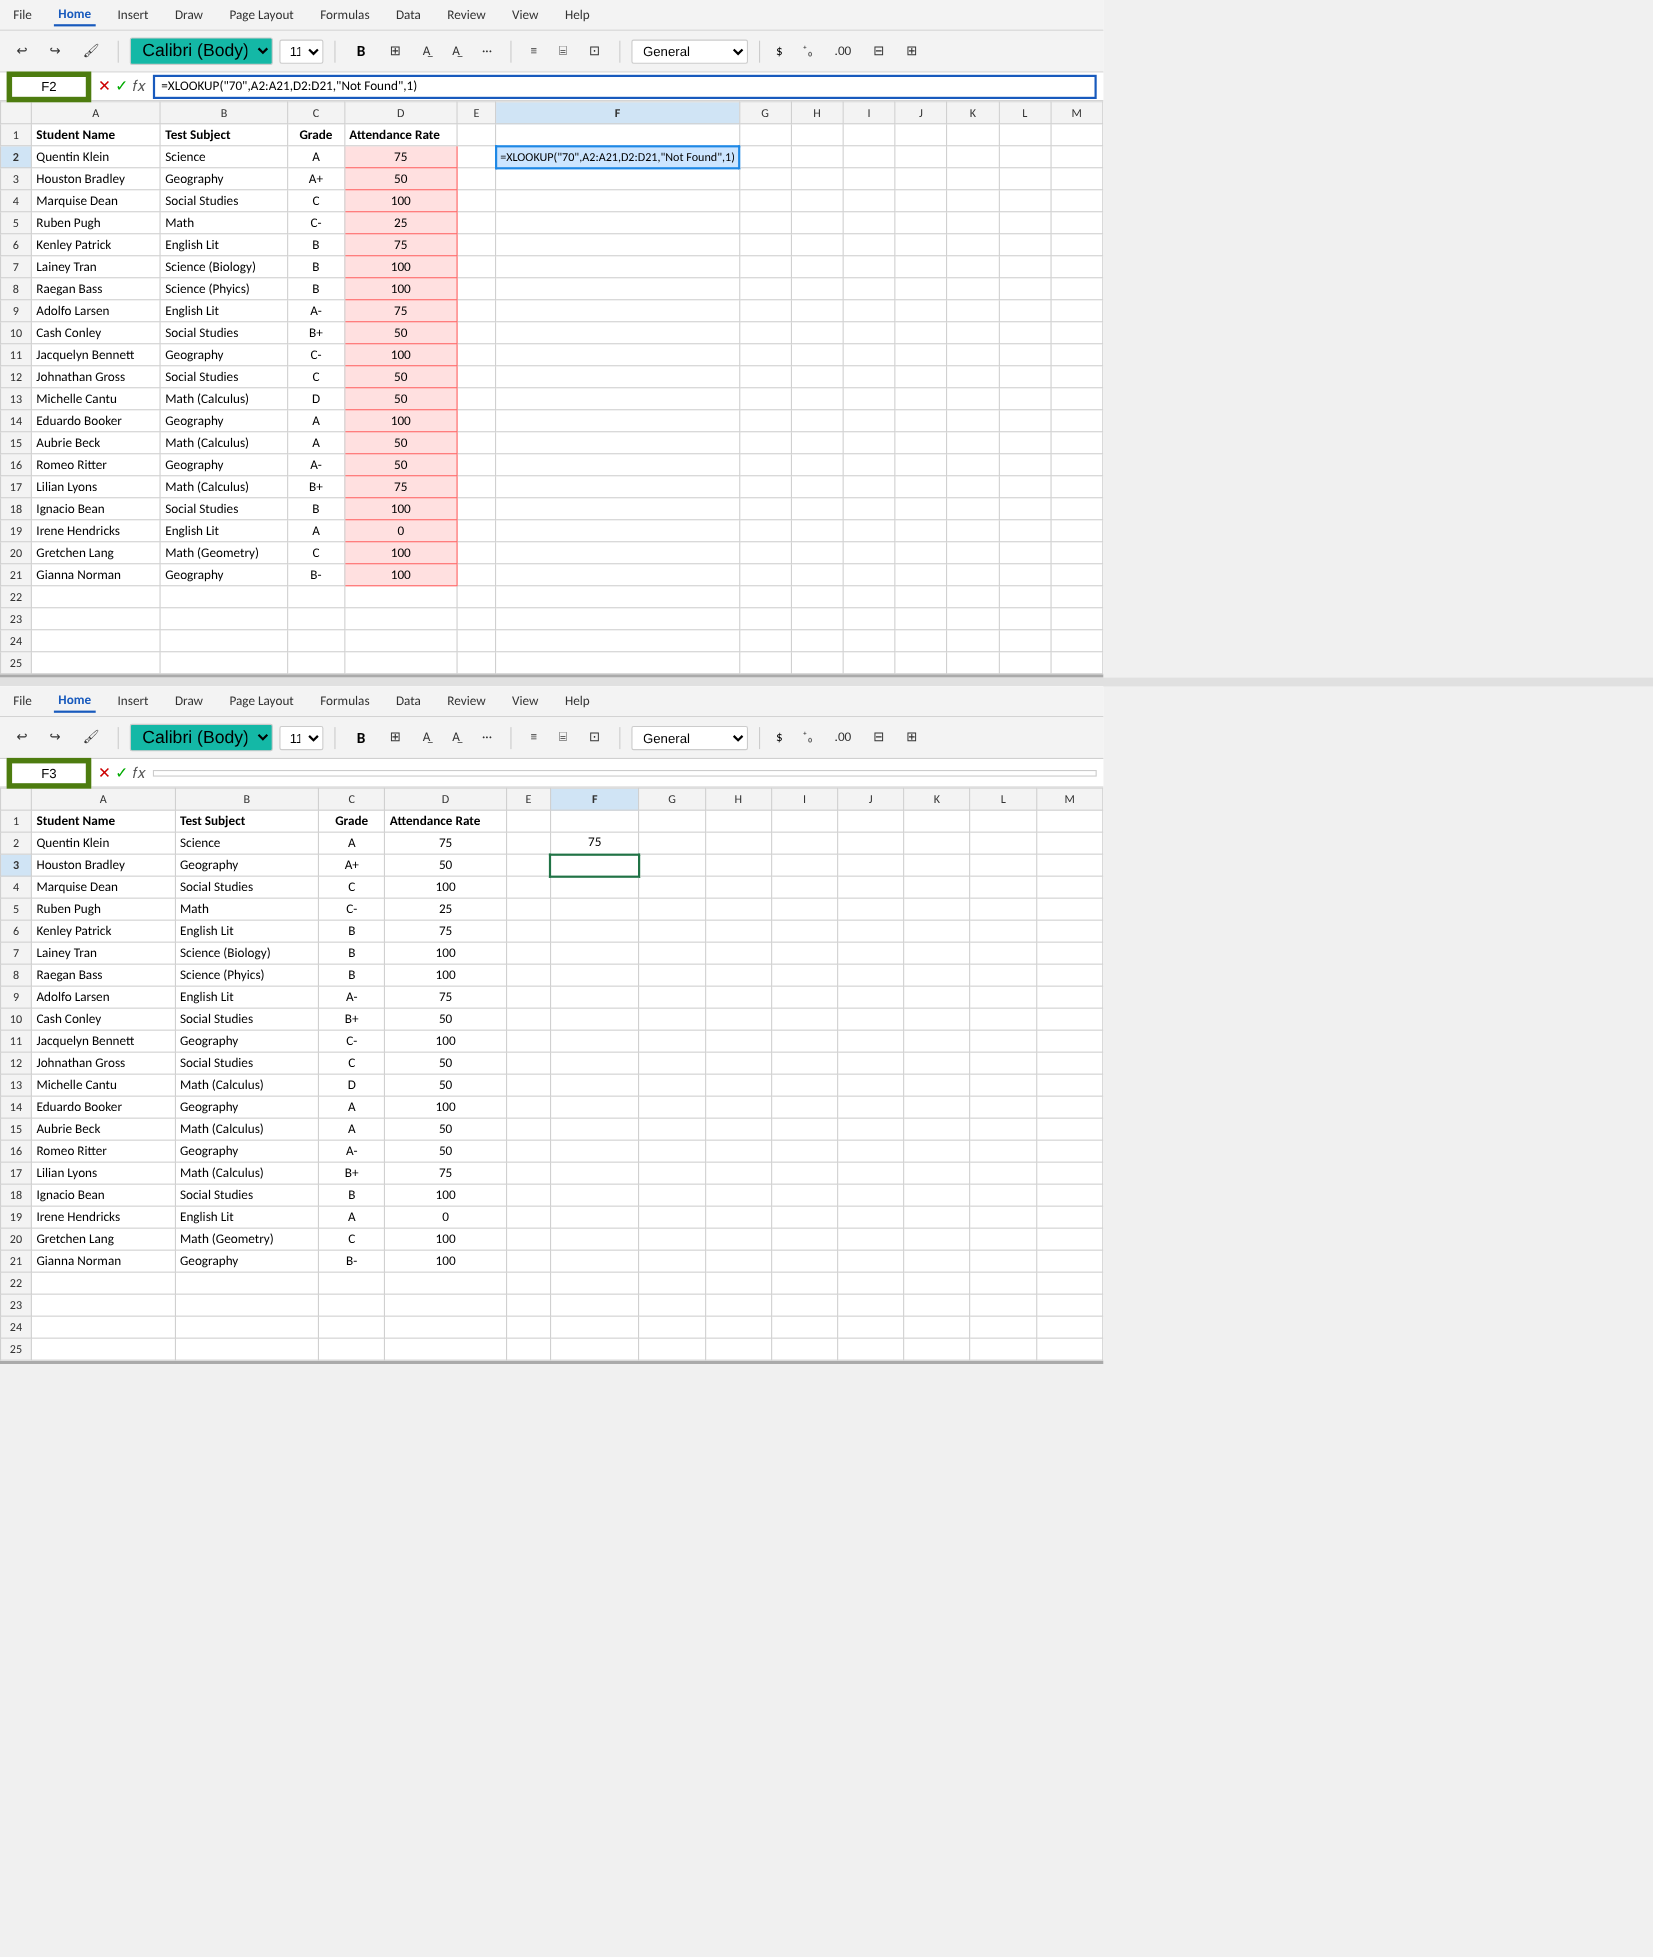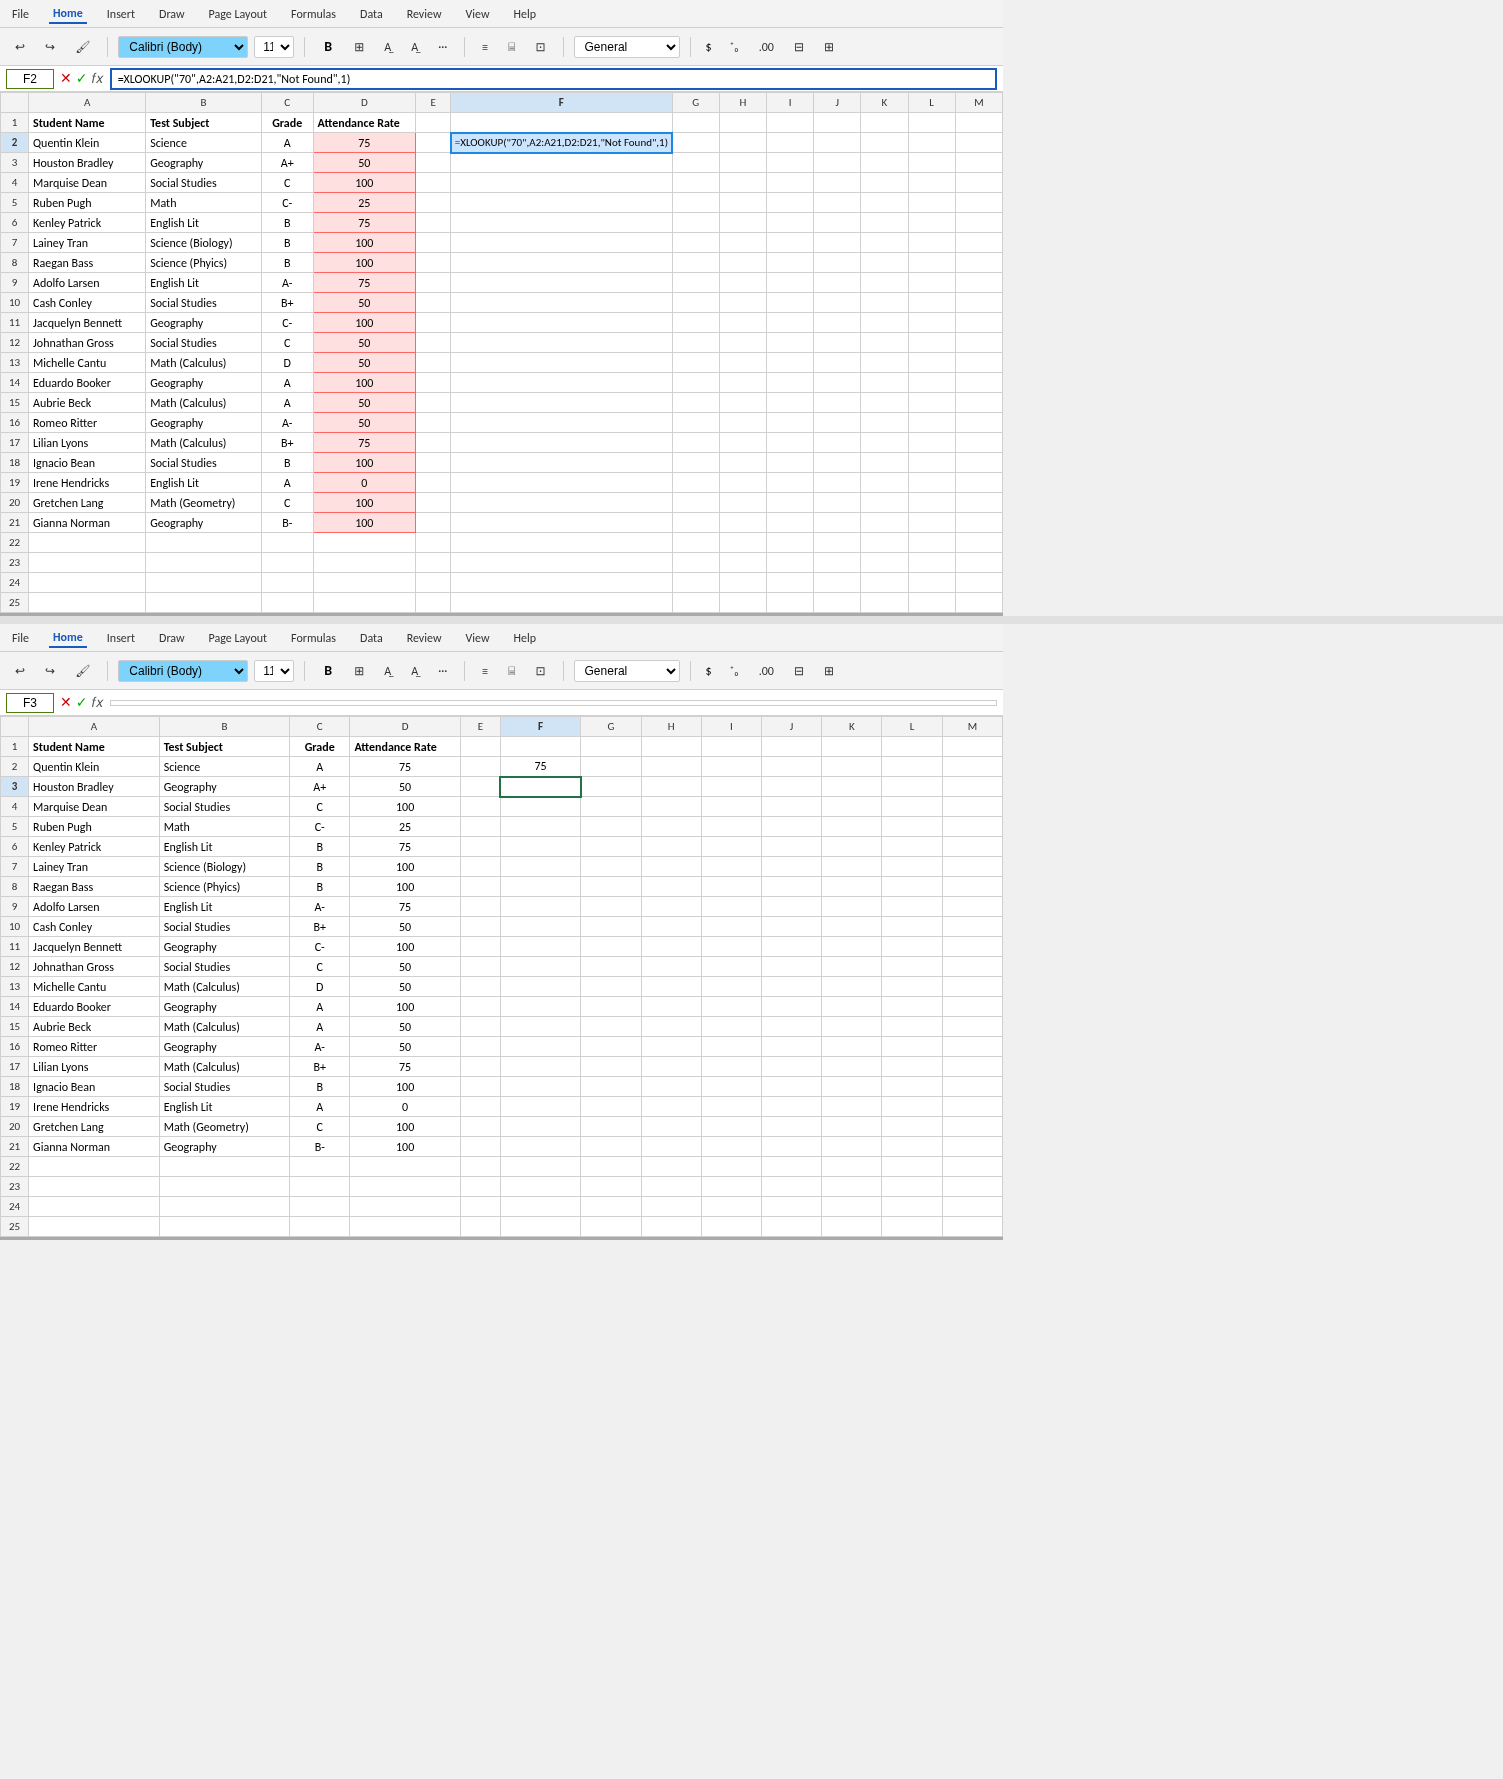--- a/index.html
+++ b/index.html
@@ -33,40 +33,40 @@
       align-items: center;
       padding: 4px 8px;
       background: #f3f3f3;
       border-bottom: 1px solid #d0d0d0;
       gap: 6px;
       height: 38px;
       font-size: 12px;
     }
     .toolbar-sep { width: 1px; height: 20px; background: #ccc; margin: 0 4px; }
     .toolbar-btn { padding: 2px 6px; cursor: pointer; color: #333; font-size: 12px; border: 1px solid transparent; border-radius: 2px; }
-    .font-selector { border: 1px solid #ccc; padding: 2px 6px; border-radius: 2px; background: #7dd3fc; font-size: 12px; width: 130px; }
+    .font-selector { border: 1px solid #ccc; padding: 2px 6px; border-radius: 2px; background: #14b8a6; font-size: 16px; width: 130px; }
     .font-size-selector { border: 1px solid #ccc; padding: 2px 4px; border-radius: 2px; background: white; font-size: 12px; width: 40px; }
     .bold-btn { font-weight: bold; font-size: 14px; padding: 2px 8px; border: 1px solid transparent; border-radius: 2px; cursor: pointer; }
     .format-selector { border: 1px solid #ccc; padding: 2px 6px; border-radius: 2px; background: white; font-size: 12px; width: 106px; }
     .dollar-btn { border: 1px solid transparent; padding: 2px 4px; cursor: pointer; font-size: 12px; }
 
     
     .formula-bar {
       display: flex;
       align-items: center;
       padding: 3px 6px;
       background: white;
       border-bottom: 1px solid #d0d0d0;
       height: 26px;
       gap: 6px;
     }
     .cell-ref {
-      border: 1px solid #4d7c0f;
+      border: 5px solid #4d7c0f;
       padding: 2px 6px;
-      width: 48px;
+      width: 77px;
       font-size: 12px;
       text-align: center;
     }
     .formula-icons { display: flex; gap: 4px; color: #555; font-size: 14px; cursor: pointer; }
 
     
     .spreadsheet {
       overflow: auto;
     }
     table {

